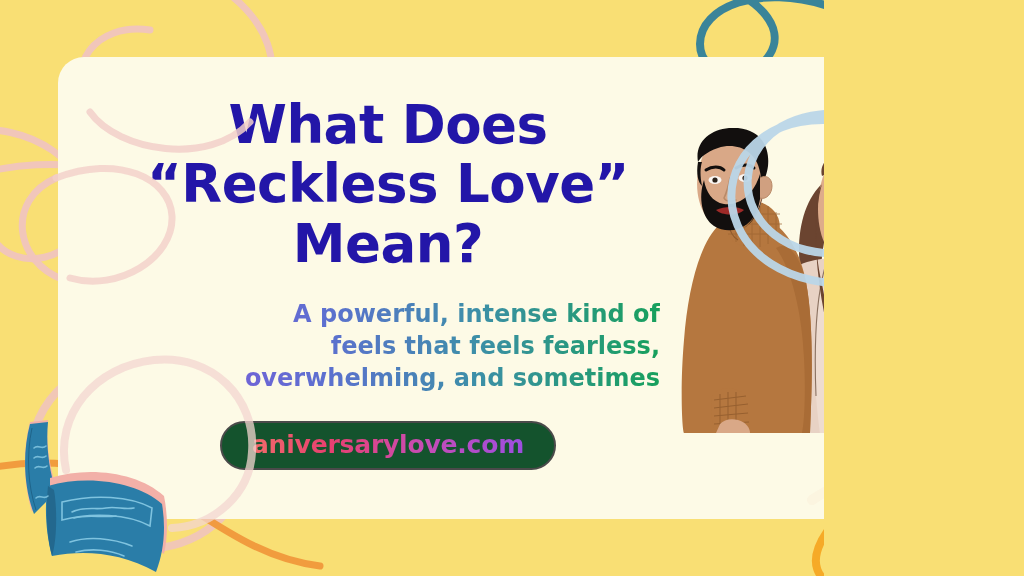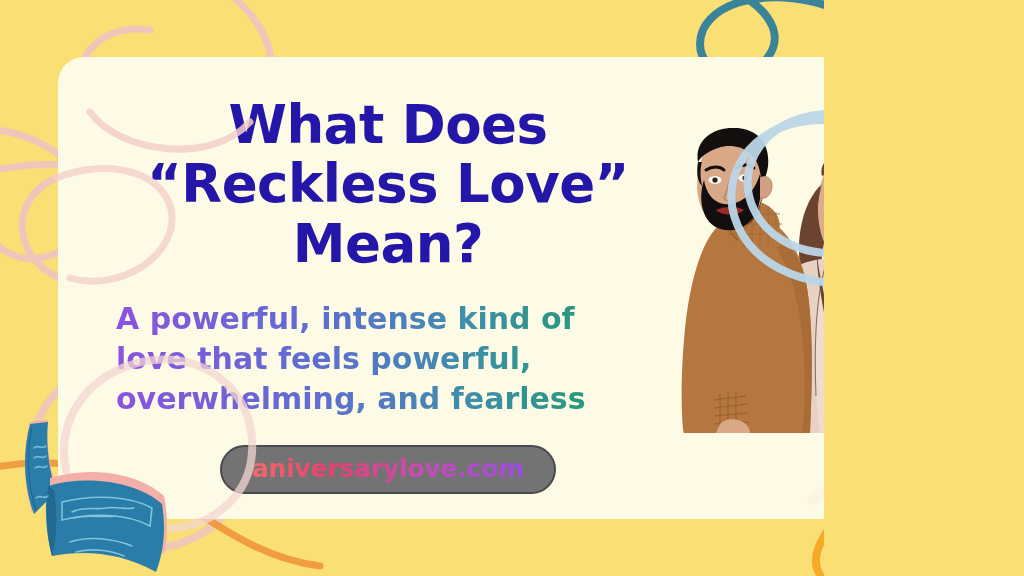--- a/index.html
+++ b/index.html
@@ -67,42 +67,42 @@
     letter-spacing: -0.5px;
     color: #2316A8;
     padding: 0 18px;
     text-align: center;
   }
 
   #subtitle {
     margin-top: 26px;
     font-family: "DejaVu Sans", sans-serif;
     font-weight: 700;
-    font-size: 30px;
+    font-size: 24px;
     line-height: 1.33;
     padding: 0 38px;
-    text-align: left;
+    text-align: right;
   }
   #subtitle .ln {
     display: block;
     background-image: linear-gradient(90deg, #8b52e0 0%, #5d6fd0 38%, #3d8fa8 66%, #17a05c 100%);
     -webkit-background-clip: text;
     background-clip: text;
     color: transparent;
     -webkit-text-fill-color: transparent;
   }
 
   #url-badge-wrap {
     margin-top: 26px;
     display: flex;
     justify-content: center;
   }
   #url-badge {
     display: inline-block;
-    background: #737373;
+    background: #14532d;
     border: 2px solid #4a4a4a;
     border-radius: 40px;
     padding: 7px 30px 9px 30px;
     font-family: "DejaVu Sans", sans-serif;
     font-weight: 700;
     font-size: 25px;
     letter-spacing: -0.2px;
     background-image: none;
   }
   #url-badge span {
@@ -299,22 +299,22 @@
       <path d="M84,148 C100,144 118,146 132,152"></path>
     </g>
   </svg>
 
   <div id="text-col">
 
     <h1 id="title">What Does “Reckless Love” Mean?</h1>
 
     <div id="subtitle">
       <span class="ln">A powerful, intense kind of</span>
-      <span class="ln">love that feels powerful,</span>
-      <span class="ln">overwhelming, and fearless</span>
+      <span class="ln">feels that feels fearless,</span>
+      <span class="ln">overwhelming, and sometimes</span>
     </div>
 
     <div id="url-badge-wrap">
       <div id="url-badge">
         <span>aniversarylove.com</span>
       </div>
     </div>
 
   </div>
 

